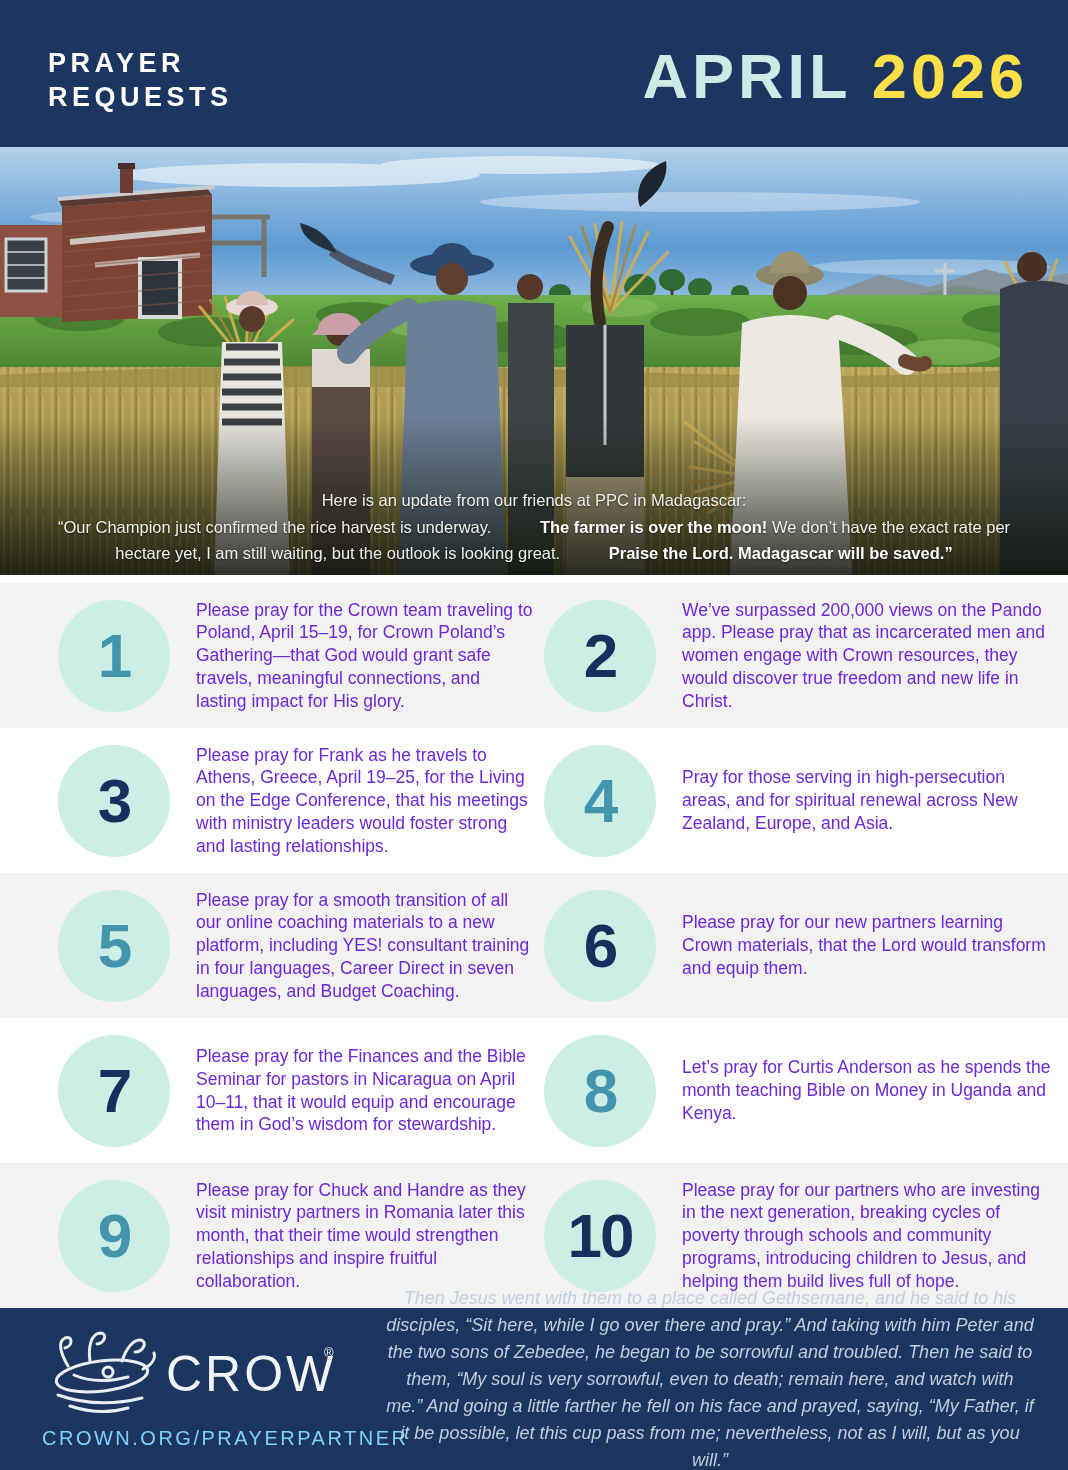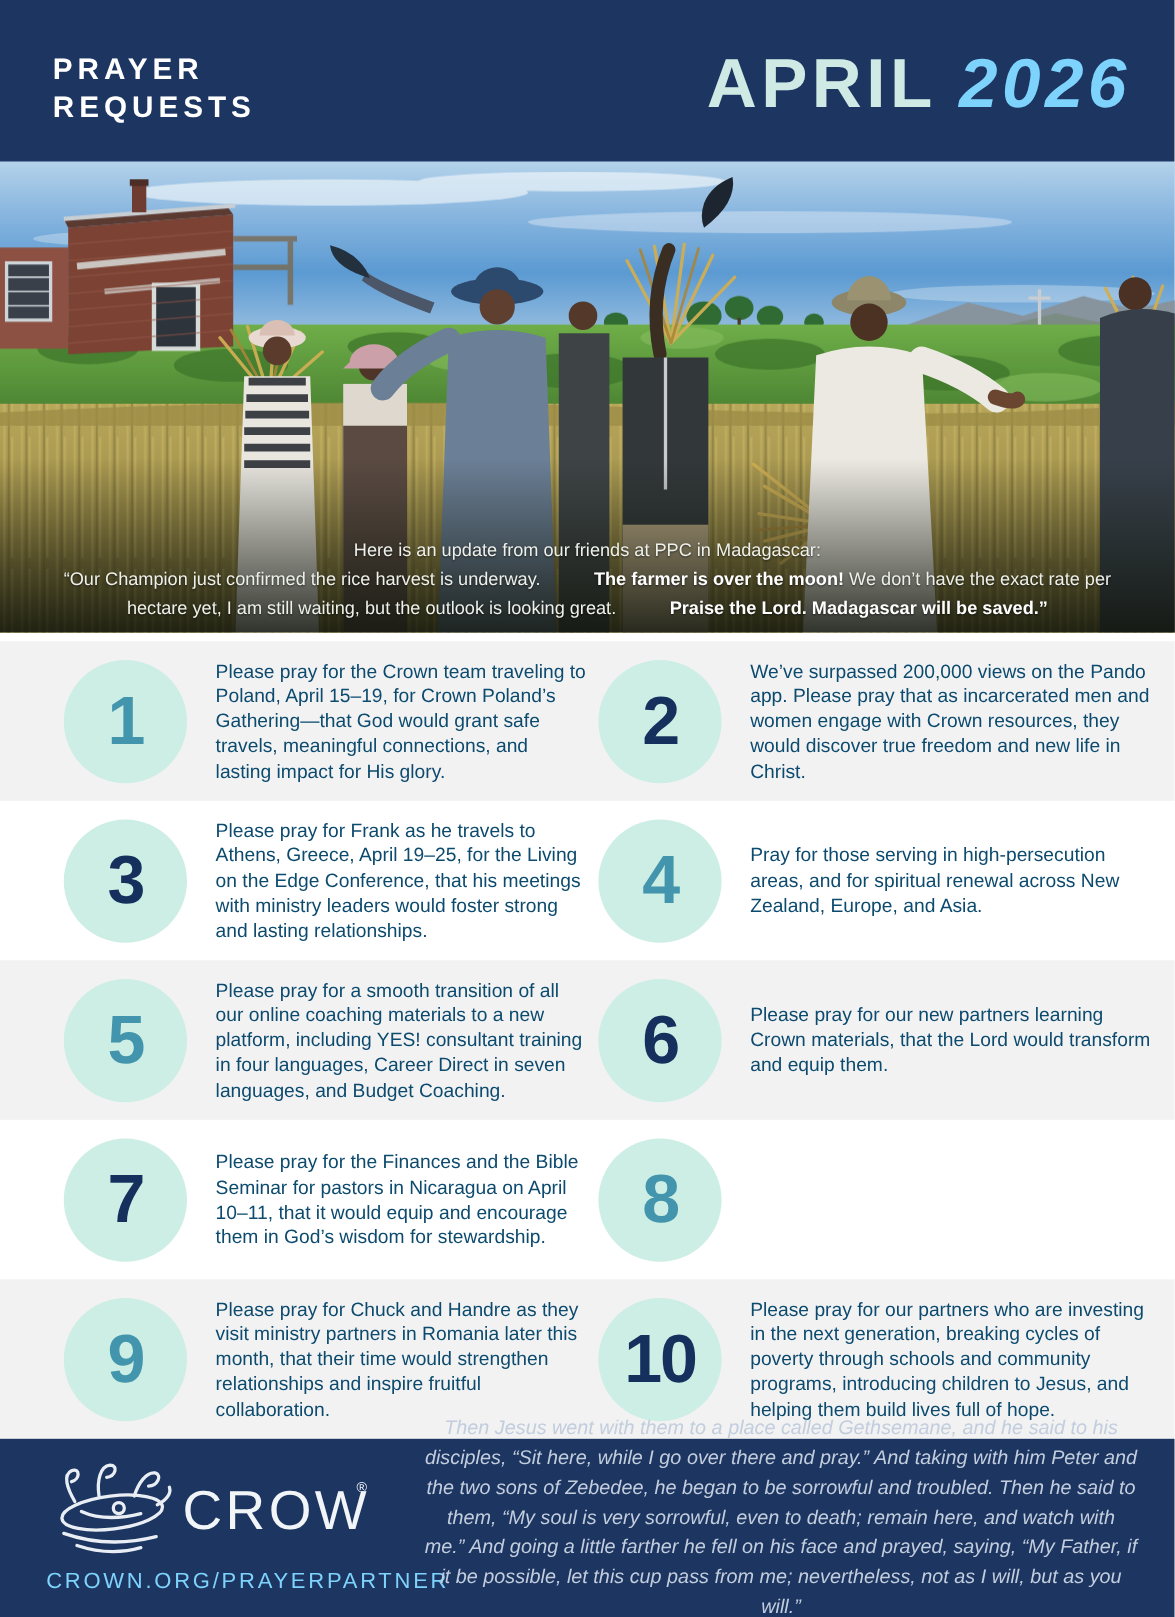--- a/index.html
+++ b/index.html
@@ -14,21 +14,21 @@
     display:flex; justify-content:space-between; align-items:center;
     padding:0 40px 0 48px;
     gap:24px;
   }
   .header-title {
     color:#ffffff; font-weight:bold; font-size:27px; letter-spacing:4.5px;
     line-height:1.25; margin-top:14px;
   }
   .header-date { font-size:63px; font-weight:bold; letter-spacing:4px; white-space:nowrap; margin-top:4px; }
   .header-date .month { color:#cfe9e4; }
-  .header-date .year  { color:#7dd3fc;font-style:italic; }
+  .header-date .year  { color:#fde047; }
 
   
   .photo { position:relative; height:428px; overflow:hidden; background:#7db3e0; }
   .photo svg { position:absolute; left:0; top:0; }
   .caption {
     position:absolute; left:0; right:0; bottom:8px; z-index:5;
     text-align:center; color:#eef0ea; font-size:16.5px; line-height:1.62;
     padding:0 57px; text-shadow:0 1px 2px rgba(0,0,0,.6);
   }
   .caption b { color:#ffffff;margin-left:44px; }
@@ -42,21 +42,21 @@
   .item.left  { padding-left:58px; }
   .item.right { padding-left:10px; }
   .num-circle {
     width:112px; height:112px; border-radius:50%; background:#cdeee4;
     display:flex; align-items:center; justify-content:center;
     font-size:62px; font-weight:bold; flex:0 0 auto; margin-right:26px;
     letter-spacing:-2px;
   }
   .num-teal { color:#4295ad; }
   .num-navy { color:#16305e; }
-  .item-text { font-size:17.5px; line-height:1.3; color:#0c4a6e; max-width:372px; }
+  .item-text { font-size:17.5px; line-height:1.3; color:#6d28d9; max-width:372px; }
 
   
   .footer {
     height:162px; background:#1d3561; box-sizing:border-box;
     display:flex; justify-content:space-between; align-items:center;
     padding:0 34px 0 42px;
   }
   .footer-left { width:310px; flex:0 0 auto; }
   .footer-url {
     color:#7dd3fc; font-size:20px; letter-spacing:2.5px; margin-top:8px;
@@ -288,20 +288,21 @@
         <div class="item-text">Please pray for our new partners learning Crown materials, that the Lord would transform and equip them.</div>
       </div>
     </div>
     <div class="row">
       <div class="item left">
         <div class="num-circle num-navy">7</div>
         <div class="item-text">Please pray for the Finances and the Bible Seminar for pastors in Nicaragua on April 10–11, that it would equip and encourage them in God’s wisdom for stewardship.</div>
       </div>
       <div class="item right">
         <div class="num-circle num-teal">8</div>
+        <div class="item-text">Let’s pray for Curtis Anderson as he spends the month teaching Bible on Money in Uganda and Kenya.</div>
       </div>
     </div>
     <div class="row alt">
       <div class="item left">
         <div class="num-circle num-teal">9</div>
         <div class="item-text">Please pray for Chuck and Handre as they visit ministry partners in Romania later this month, that their time would strengthen relationships and inspire fruitful collaboration.</div>
       </div>
       <div class="item right">
         <div class="num-circle num-navy">10</div>
         <div class="item-text">Please pray for our partners who are investing in the next generation, breaking cycles of poverty through schools and community programs, introducing children to Jesus, and helping them build lives full of hope.</div>

